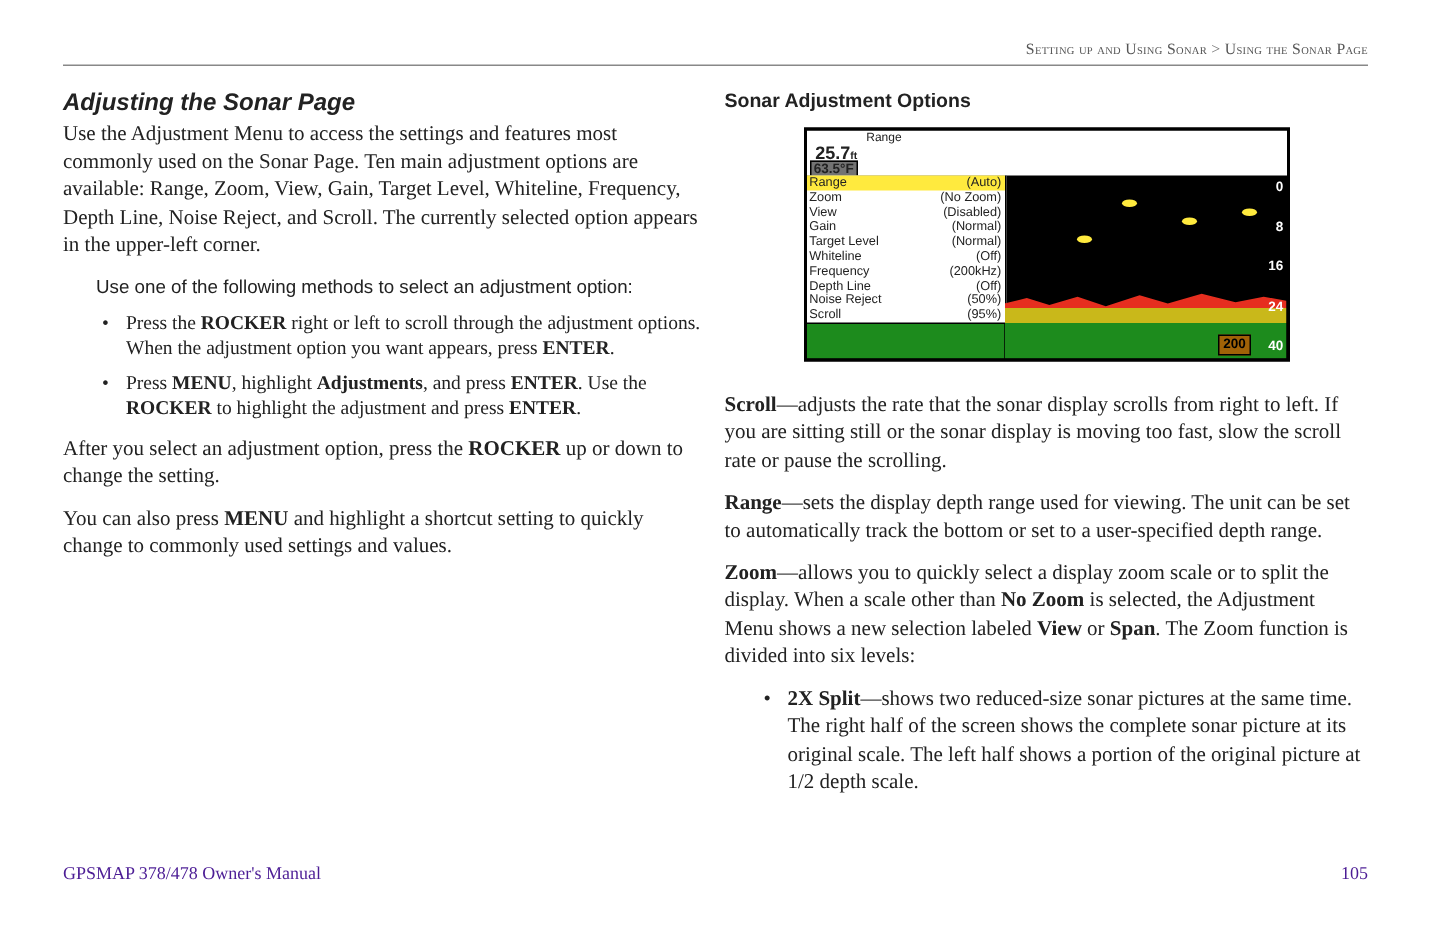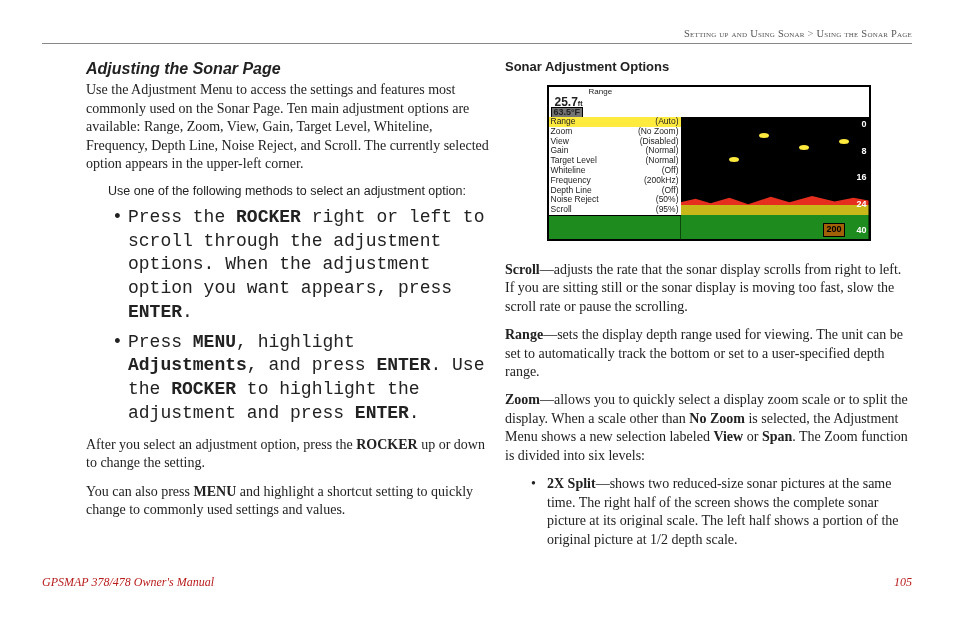--- a/index.html
+++ b/index.html
@@ -26,21 +26,20 @@
     color: #555;
     font-variant: small-caps;
     border-bottom: 1px solid #888;
     padding-bottom: 4px;
     margin-bottom: 14px;
   }
   .breadcrumb .sep { color: #777; }
   .cols {
     display: flex;
     gap: 12px;
-    margin-left: 44px;
   }
   .col { flex: 1; font-size: 14px; line-height: 1.32; }
   .col p { margin: 0 0 10px 0; }
   .h2 {
     font-family: Arial, Helvetica, sans-serif;
     font-weight: bold;
     font-style: italic;
     font-size: 16px;
     margin: 0 0 2px 0;
   }
@@ -58,22 +57,22 @@
   }
   .procedure-lead {
     font-family: Arial, Helvetica, sans-serif;
     font-size: 12.5px;
     margin: 0 0 6px 22px;
   }
   ul.steps {
     list-style: none;
     margin: 0 0 10px 22px;
     padding: 0;
-    font-family: Liberation Mono, monospace;
-    font-size: 18px;
+    font-family: Liberation Serif, serif;
+    font-size: 13px;
   }
   ul.steps > li {
     position: relative;
     padding-left: 20px;
     margin-bottom: 6px;
   }
   ul.steps > li::before {
     content: "•";
     position: absolute;
     left: 4px;
@@ -96,23 +95,22 @@
     top: 0;
   }
   .b { font-weight: bold; }
   .footer {
     position: absolute;
     bottom: 28px;
     left: 42px;
     right: 42px;
     display: flex;
     justify-content: space-between;
-    font-style: italic;
     font-size: 12px;
-    color: #b91c1c;
+    color: #4c1d95;
   }
   
   .sonar-wrap { text-align: center; margin-bottom: 14px; }
   .sonar {
     display: inline-block;
     width: 320px;
     height: 152px;
     border: 2px solid #000;
     background: #000;
     position: relative;

